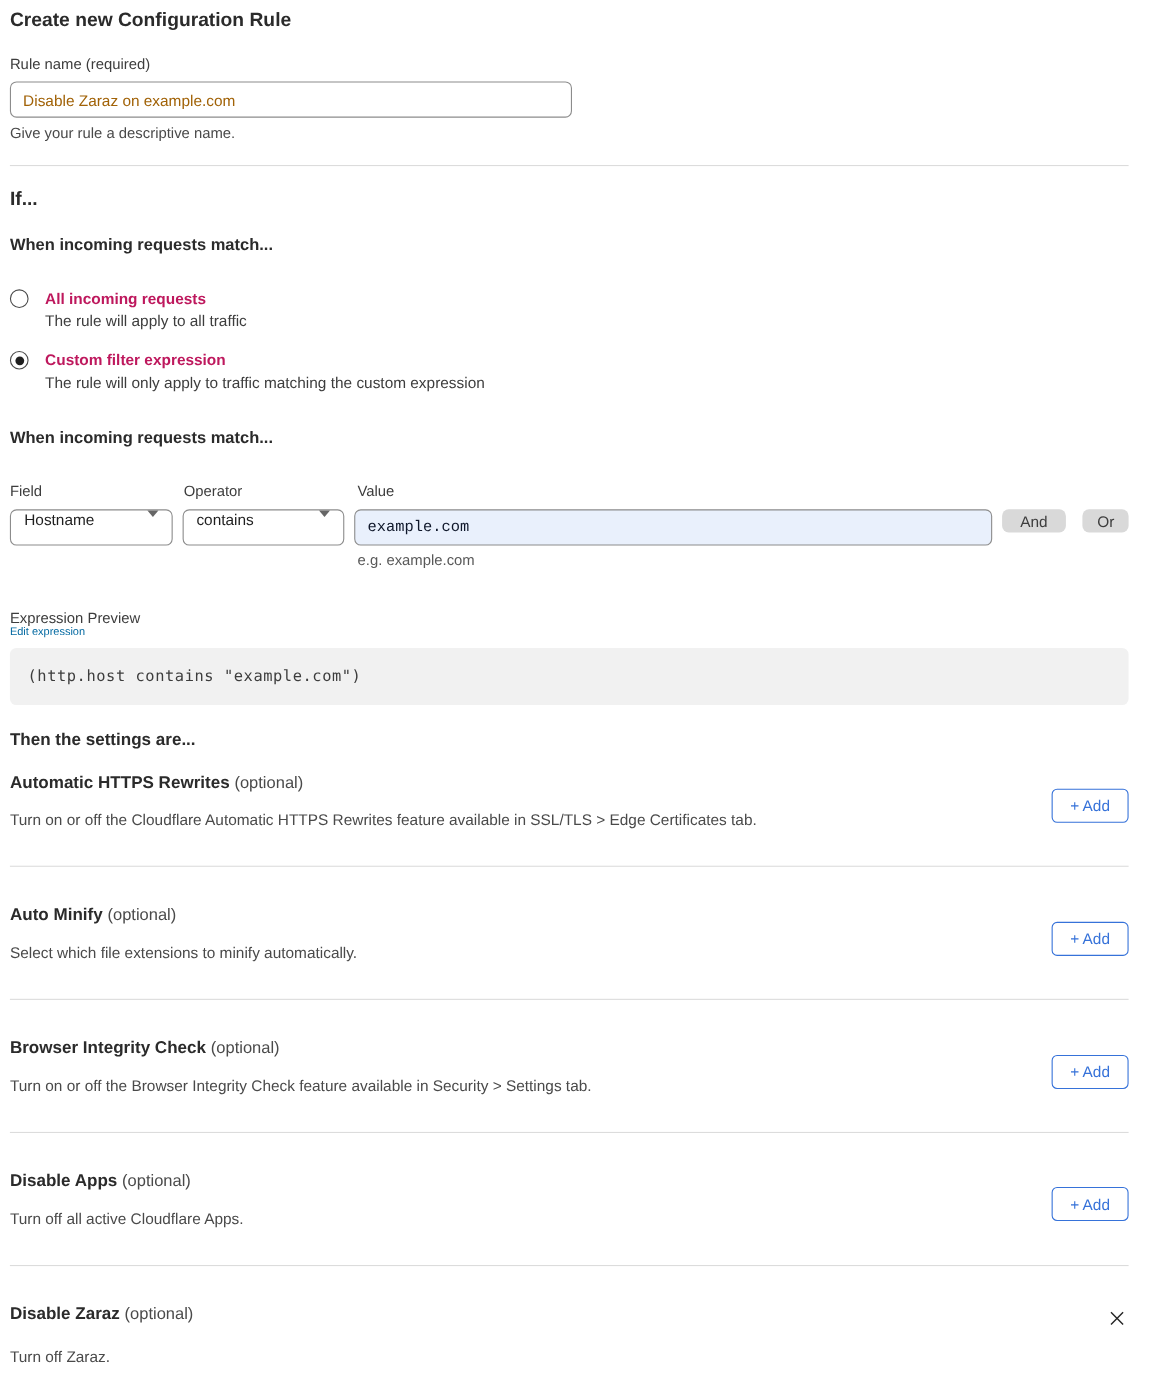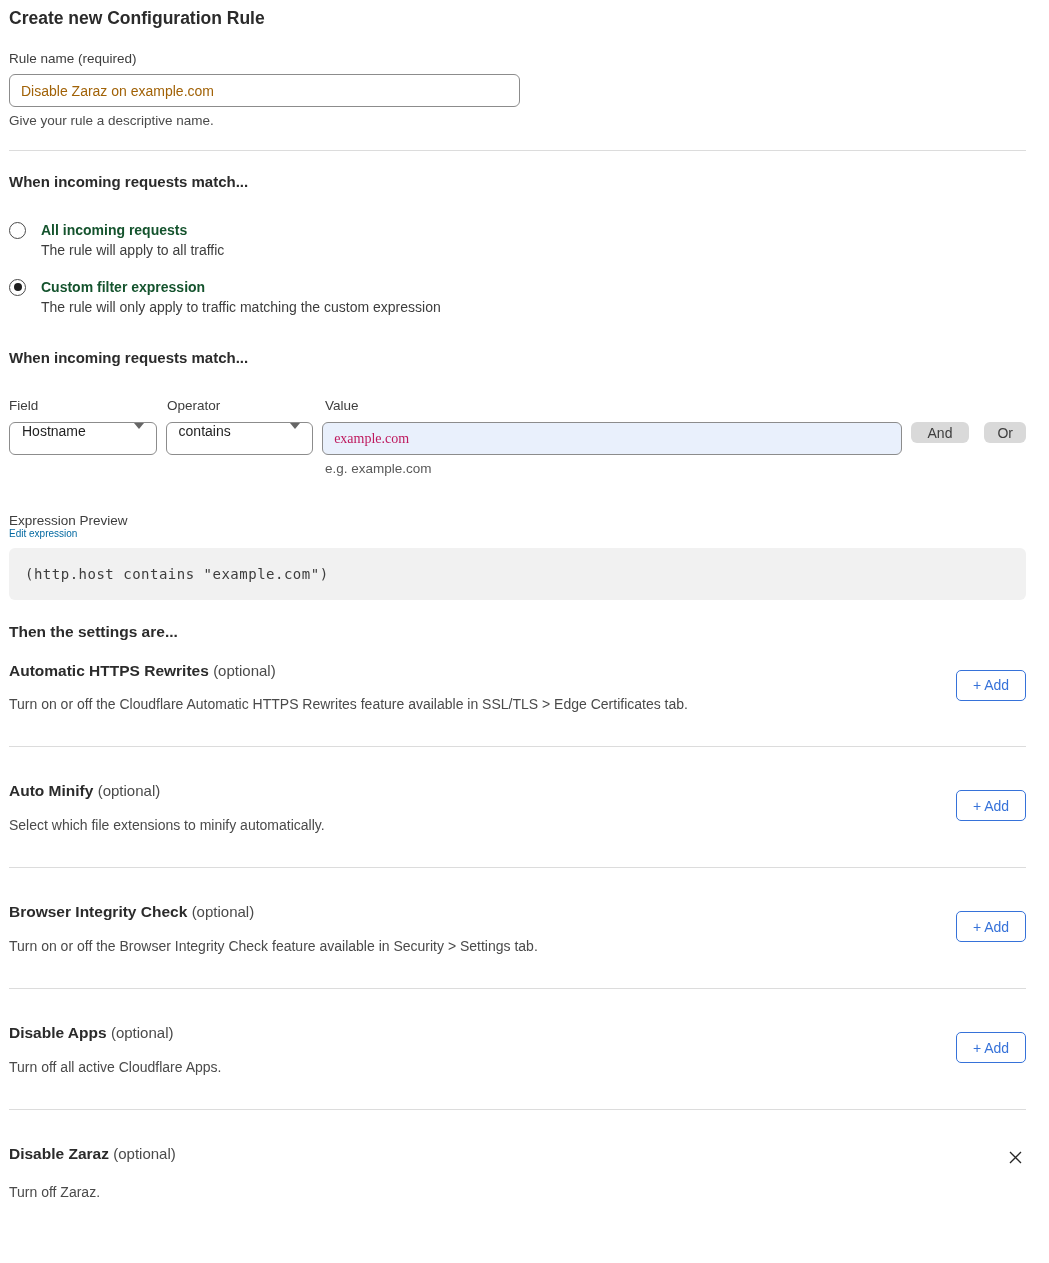--- a/index.html
+++ b/index.html
@@ -35,21 +35,21 @@
     width: 17px; height: 17px; border-radius: 50%;
     border: 1.5px solid #4a4a4a; background: #fff;
     flex: 0 0 auto; margin-top: 2px; position: relative; cursor: pointer;
   }
   .radio-circle.checked::after {
     content: ""; position: absolute; left: 50%; top: 50%;
     width: 8px; height: 8px; border-radius: 50%;
     background: #1f1f1f; transform: translate(-50%, -50%);
   }
   .radio-text { margin-left: 15px; }
-  .radio-label { font-size: 14px; font-weight: 700; line-height: 1.45; color: #14532d; }
+  .radio-label { font-size: 14px; font-weight: 700; line-height: 1.45; color: #be185d; }
   .radio-desc { font-size: 14px; color: #3d3d3d; line-height: 1.45; }
 
   .builder-labels { display: flex; margin-top: 30px; }
   .builder-labels .col-label { font-size: 13.5px; color: #3d3d3d; line-height: 1.2; }
   .col-field-w { width: 158px; }
   .col-op-w { width: 158px; }
 
   .builder-row { display: flex; margin-top: 8px; align-items: stretch; }
   .select-box {
     width: 149px; height: 33px; margin-right: 9px;
@@ -58,22 +58,22 @@
     padding: 0 12px; font-size: 14px; color: #1f1f1f; cursor: pointer;
   }
   .caret-down {
     width: 0; height: 0;
     border-left: 5px solid transparent; border-right: 5px solid transparent;
     border-top: 6px solid #666;
   }
   .value-input {
     width: 586px; height: 33px;
     border: 1px solid #8c8c8c; border-radius: 6px;
-    padding: 0 11px; font-size: 14px; color: #be185d;
-    font-family: Liberation Serif, serif;
+    padding: 0 11px; font-size: 14px; color: #0f172a;
+    font-family: Liberation Mono, monospace;
     background: #e9f0fc; outline: none;
   }
   .gray-btn {
     height: 21px; border: none; border-radius: 6px;
     background: #d9d9d9; color: #3d3d3d; font-size: 14px;
     font-family: "Liberation Sans", sans-serif;
     padding: 0 17px; cursor: pointer;
   }
   .gray-btn.and { margin-left: 9px; }
   .gray-btn.or { margin-left: 15px; padding: 0 13px; }
@@ -87,21 +87,21 @@
     margin-top: 9px; height: 52px; background: #f1f1f1; border-radius: 6px;
     display: flex; align-items: center; padding: 0 16px;
   }
   .expression-code {
     font-family: "DejaVu Sans Mono", "Liberation Mono", monospace;
     font-size: 14px; color: #3d3d3d; letter-spacing: 0.5px;
   }
 
   .h-then { font-size: 15.5px; font-weight: 700; margin-top: 22px; line-height: 1.25; color: #2b2b2b; }
 
-  .setting-section { display: flex; justify-content: space-between; align-items: flex-start; margin-top: 20px; }
+  .setting-section { display: flex; justify-content: space-between; align-items: center; margin-top: 20px; }
   .setting-section.after-divider { margin-top: 35px; }
   .setting-title { font-size: 15.5px; font-weight: 700; line-height: 1.2; color: #2b2b2b; }
   .setting-optional { font-weight: 400; color: #4a4a4a; font-size: 15px; }
   .setting-desc { font-size: 14px; color: #4a4a4a; margin-top: 15px; line-height: 1.3; }
   .add-btn {
     margin-top: 8px;
     height: 31px; min-width: 70px;
     background: #ffffff; border: 1px solid #3672d9; border-radius: 5px;
     color: #3672d9; font-size: 14px; font-family: "Liberation Sans", sans-serif;
     padding: 0 14px; cursor: pointer; flex: 0 0 auto;
@@ -117,20 +117,21 @@
 <div class="page">
 
   <h1 class="page-title">Create new Configuration Rule</h1>
 
   <label class="field-label">Rule name (required)</label>
   <input class="text-input" type="text" value="Disable Zaraz on example.com" style="">
   <div class="help-text">Give your rule a descriptive name.</div>
 
   <hr class="divider">
 
+  <h2 class="h-if">If...</h2>
   <h3 class="h-match">When incoming requests match...</h3>
 
   <div class="radio-option">
     <span class="radio-circle"></span>
     <span class="radio-text">
       <div class="radio-label">All incoming requests</div>
       <div class="radio-desc">The rule will apply to all traffic</div>
     </span>
   </div>
 

